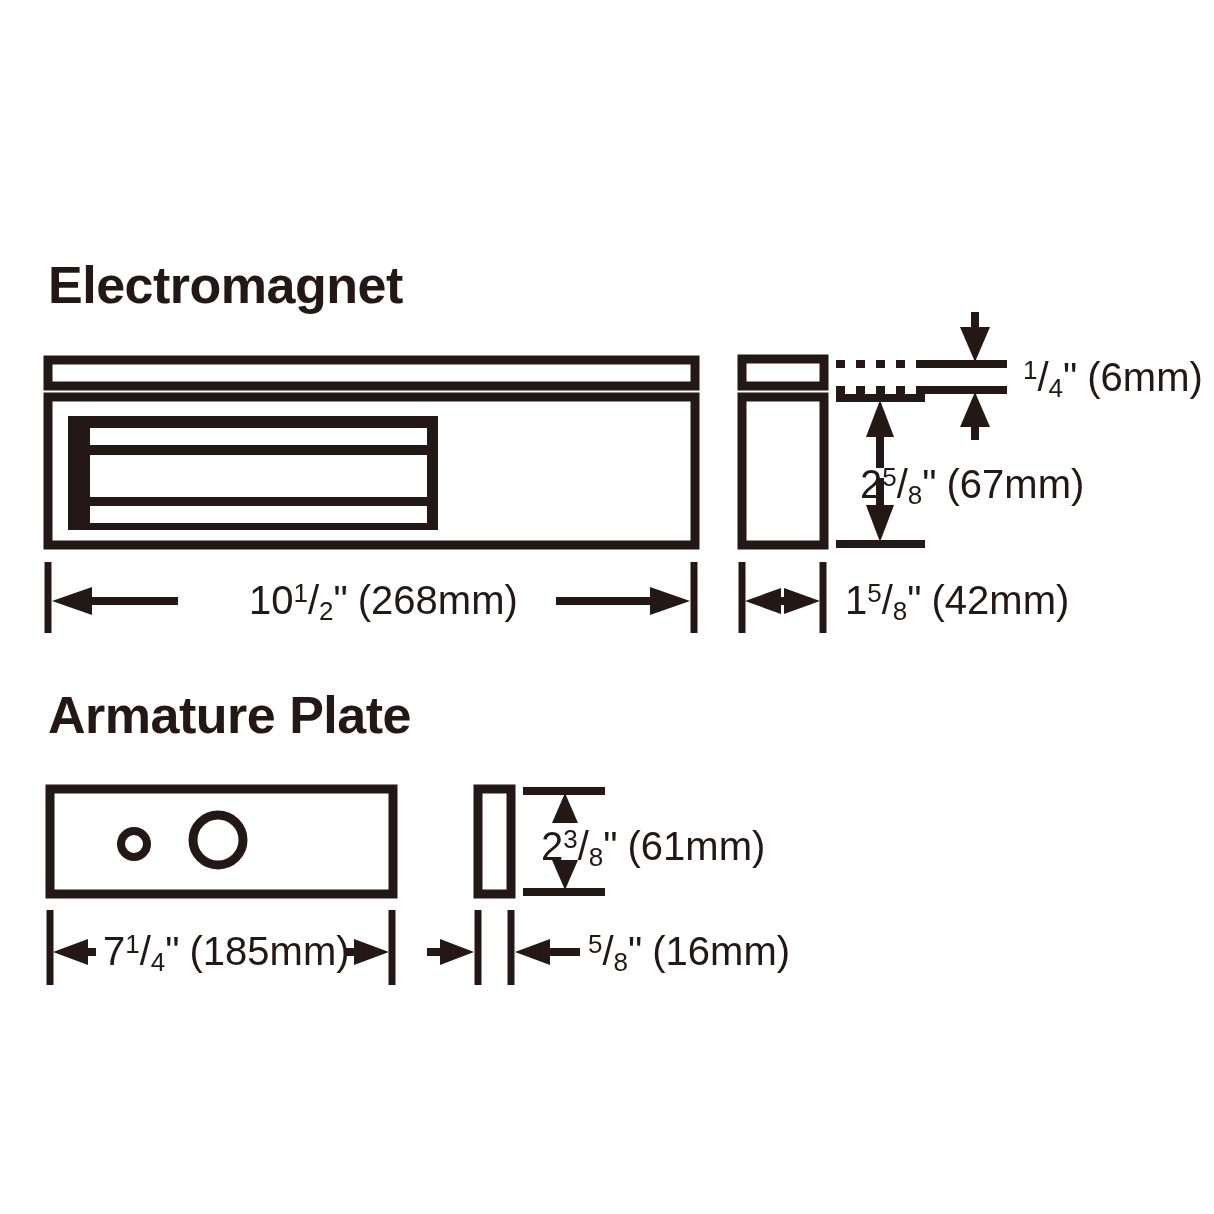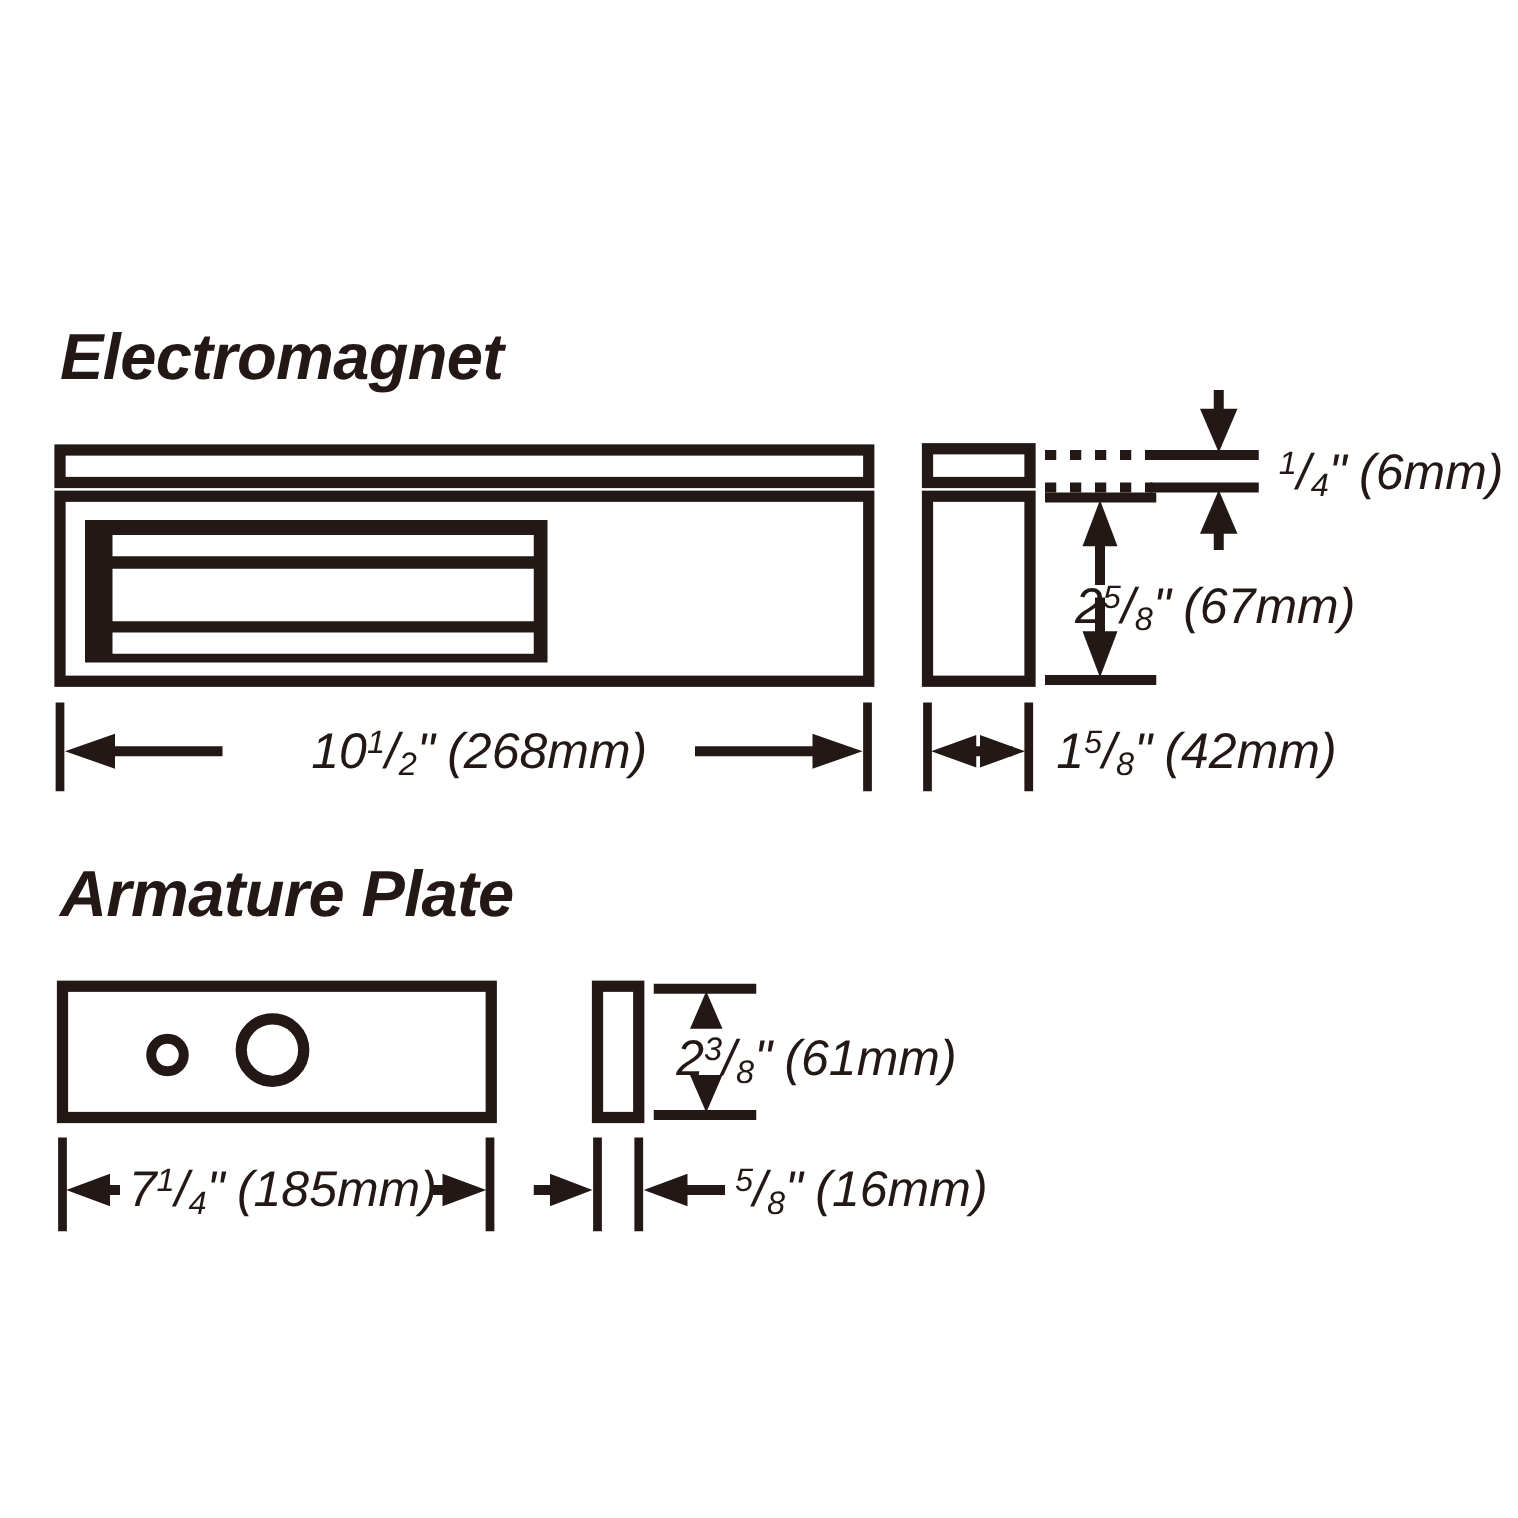--- a/index.html
+++ b/index.html
@@ -15,21 +15,20 @@
     color: #231815;
     overflow: hidden;
     position: relative;
   }
   #drawing-root {
     position: absolute;
     left: 0;
     top: 0;
     width: 1214px;
     height: 1214px;
-    font-style: italic;
   }
   svg.sheet {
     display: block;
     width: 1214px;
     height: 1214px;
   }
   .title-text {
     font-family: "Liberation Sans", "DejaVu Sans", sans-serif;
     font-weight: bold;
     font-size: 52px;

